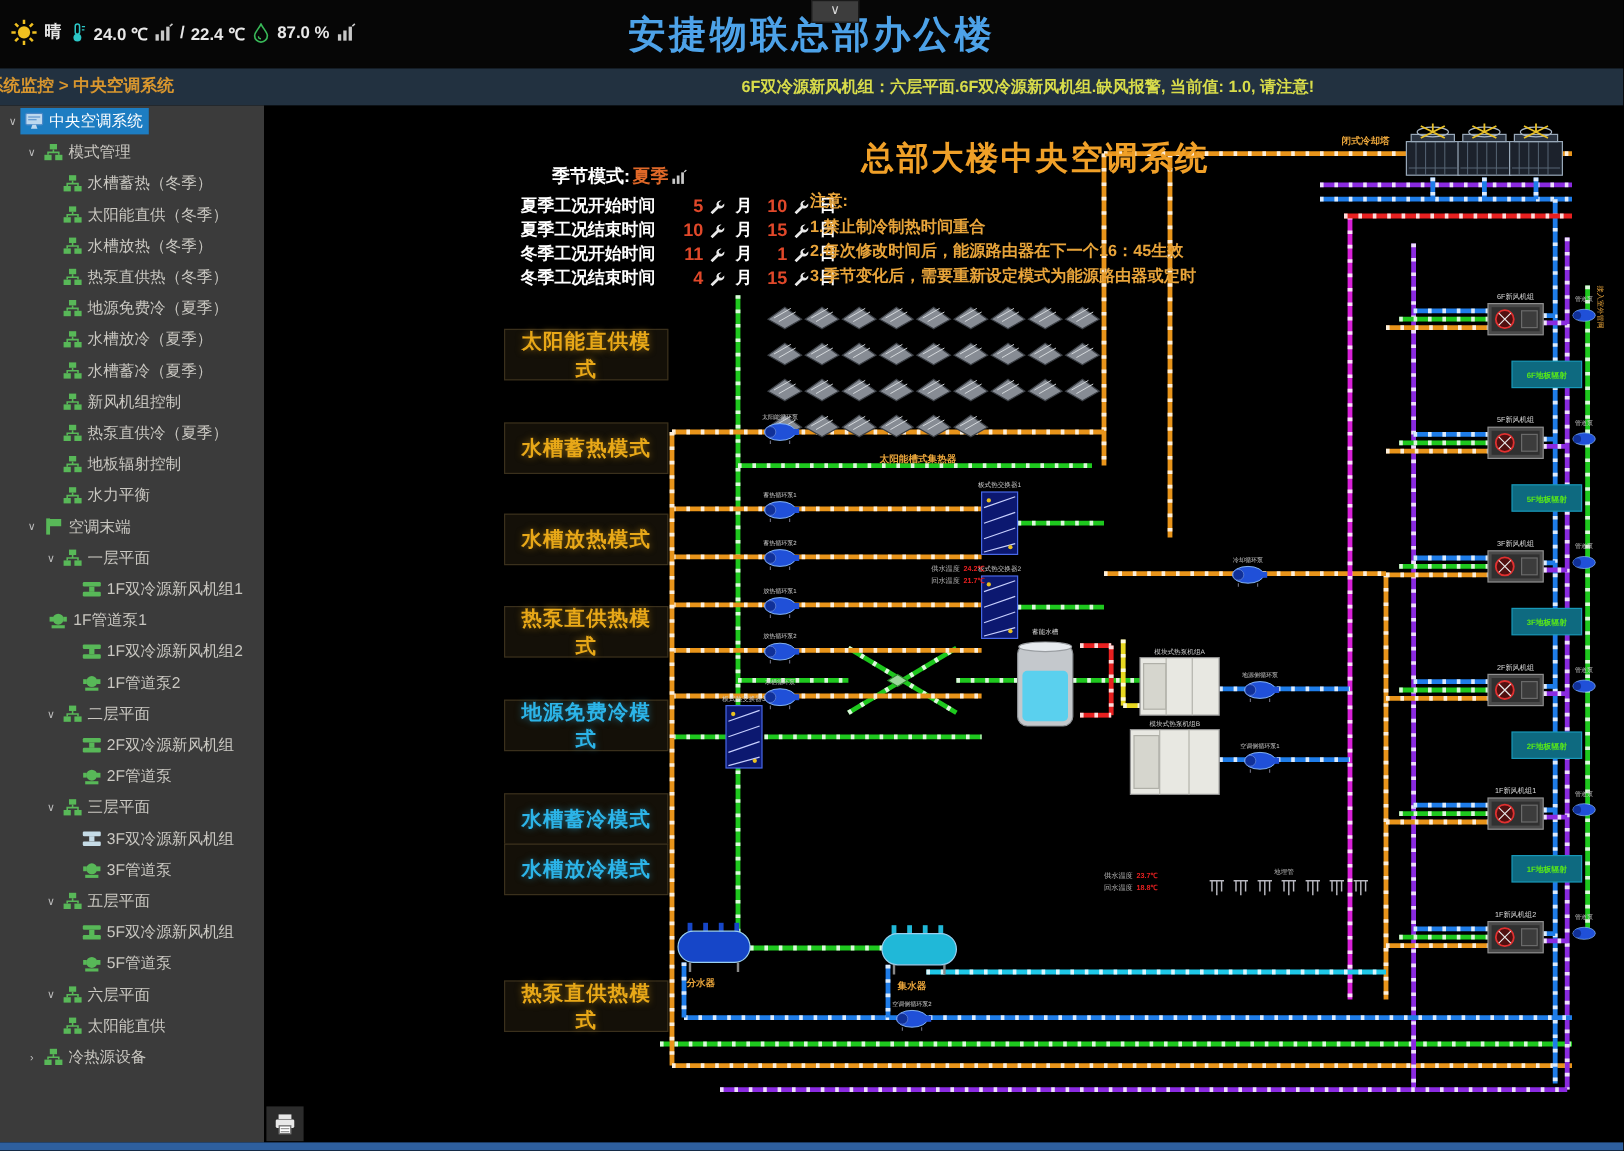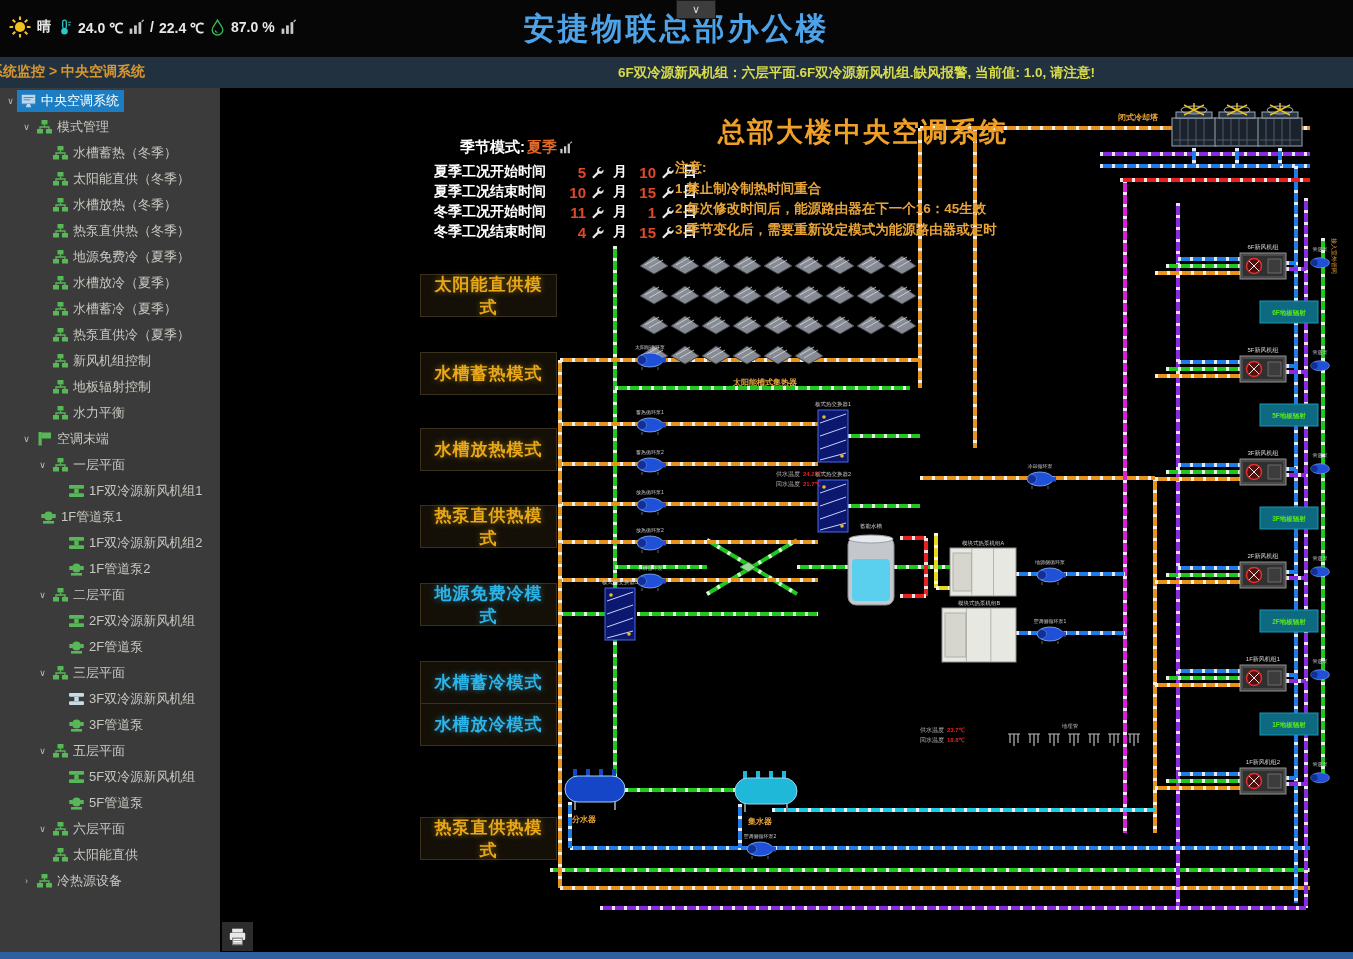--- a/index.html
+++ b/index.html
@@ -229,30 +229,30 @@
           </svg>
           <span>水槽蓄冷（夏季）</span>
         </span>
       </div>
       <div class="trow" style="padding-left: 36px;">
         <span class="chev"></span>
         <span class="selwrap">
           <svg class="ticon">
             <use href="#sym-tree"></use>
           </svg>
+          <span>新风机组控制</span>
+        </span>
+      </div>
+      <div class="trow" style="padding-left: 36px;">
+        <span class="chev"></span>
+        <span class="selwrap">
+          <svg class="ticon">
+            <use href="#sym-tree"></use>
+          </svg>
           <span>热泵直供冷（夏季）</span>
-        </span>
-      </div>
-      <div class="trow" style="padding-left: 36px;">
-        <span class="chev"></span>
-        <span class="selwrap">
-          <svg class="ticon">
-            <use href="#sym-tree"></use>
-          </svg>
-          <span>新风机组控制</span>
         </span>
       </div>
       <div class="trow" style="padding-left: 36px;">
         <span class="chev"></span>
         <span class="selwrap">
           <svg class="ticon">
             <use href="#sym-tree"></use>
           </svg>
           <span>地板辐射控制</span>
         </span>

